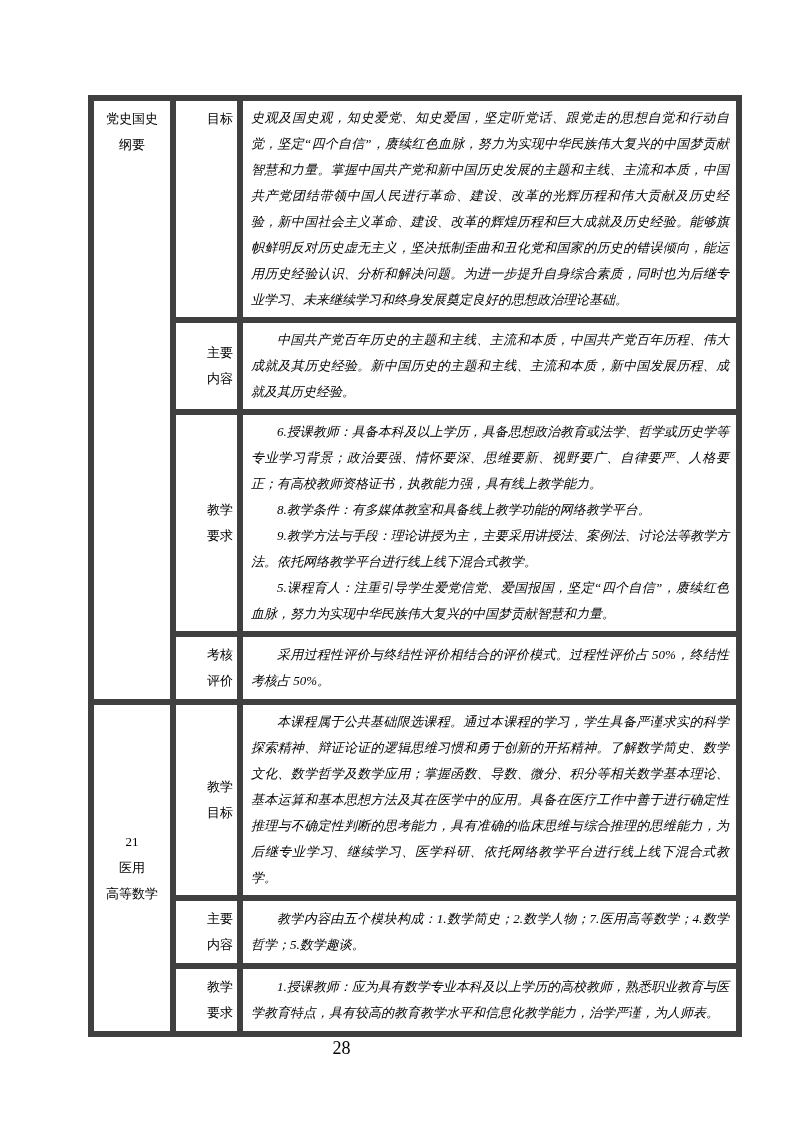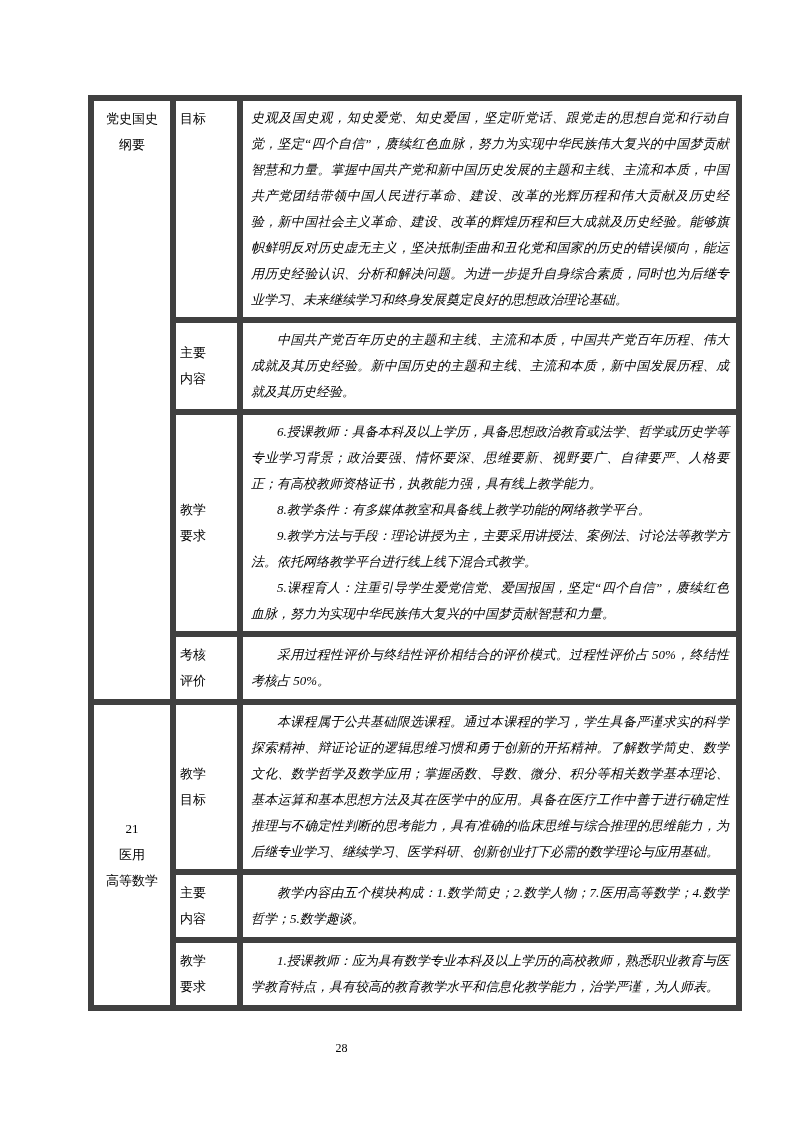--- a/index.html
+++ b/index.html
@@ -33,38 +33,38 @@
   }
   col.c-course { width: 82px; }
   col.c-label  { width: 67px; }
   col.c-body   { width: 499px; }
   td.col-course {
     text-align: center;
     white-space: pre-line;
     padding: 5px 4px;
   }
   td.col-label {
-    text-align: left;
+    text-align: right;
     white-space: pre-line;
     padding: 5px 4px;
   }
   td.col-content {
     padding: 4px 7px 4px 8px;
     text-align: justify;
   }
   td.va-top { vertical-align: top; }
   td.col-content p { text-align: justify; font-style: italic; }
   p.indent { text-indent: 2em; }
   .page-number {
     position: absolute;
     top: 1038px;
     left: 0;
     width: 683px;
     text-align: center;
-    font-size: 12px;
+    font-size: 18px;
     line-height: 20px;
   }
 </style>
 </head>
 <body>
 
 <div class="page">
 
   <table class="course-table">
     <colgroup>
@@ -110,21 +110,21 @@
       </td>
     </tr>
 
     <tr>
       <td rowspan="3" class="col-course">21
 医用
 高等数学</td>
       <td class="col-label">教学
 目标</td>
       <td class="col-content">
-        <p class="indent">本课程属于公共基础限选课程。通过本课程的学习，学生具备严谨求实的科学探索精神、辩证论证的逻辑思维习惯和勇于创新的开拓精神。了解数学简史、数学文化、数学哲学及数学应用；掌握函数、导数、微分、积分等相关数学基本理论、基本运算和基本思想方法及其在医学中的应用。具备在医疗工作中善于进行确定性推理与不确定性判断的思考能力，具有准确的临床思维与综合推理的思维能力，为后继专业学习、继续学习、医学科研、创新创业打下必需的数学理论与应用基础。</p>
+        <p class="indent">本课程属于公共基础限选课程。通过本课程的学习，学生具备严谨求实的科学探索精神、辩证论证的逻辑思维习惯和勇于创新的开拓精神。了解数学简史、数学文化、数学哲学及数学应用；掌握函数、导数、微分、积分等相关数学基本理论、基本运算和基本思想方法及其在医学中的应用。具备在医疗工作中善于进行确定性推理与不确定性判断的思考能力，具有准确的临床思维与综合推理的思维能力，为后继专业学习、继续学习、医学科研、依托网络教学平台进行线上线下混合式教学。</p>
       </td>
     </tr>
 
     <tr>
       <td class="col-label">主要
 内容</td>
       <td class="col-content">
         <p class="indent">教学内容由五个模块构成：1.数学简史；2.数学人物；7.医用高等数学；4.数学哲学；5.数学趣谈。</p>
       </td>
     </tr>

